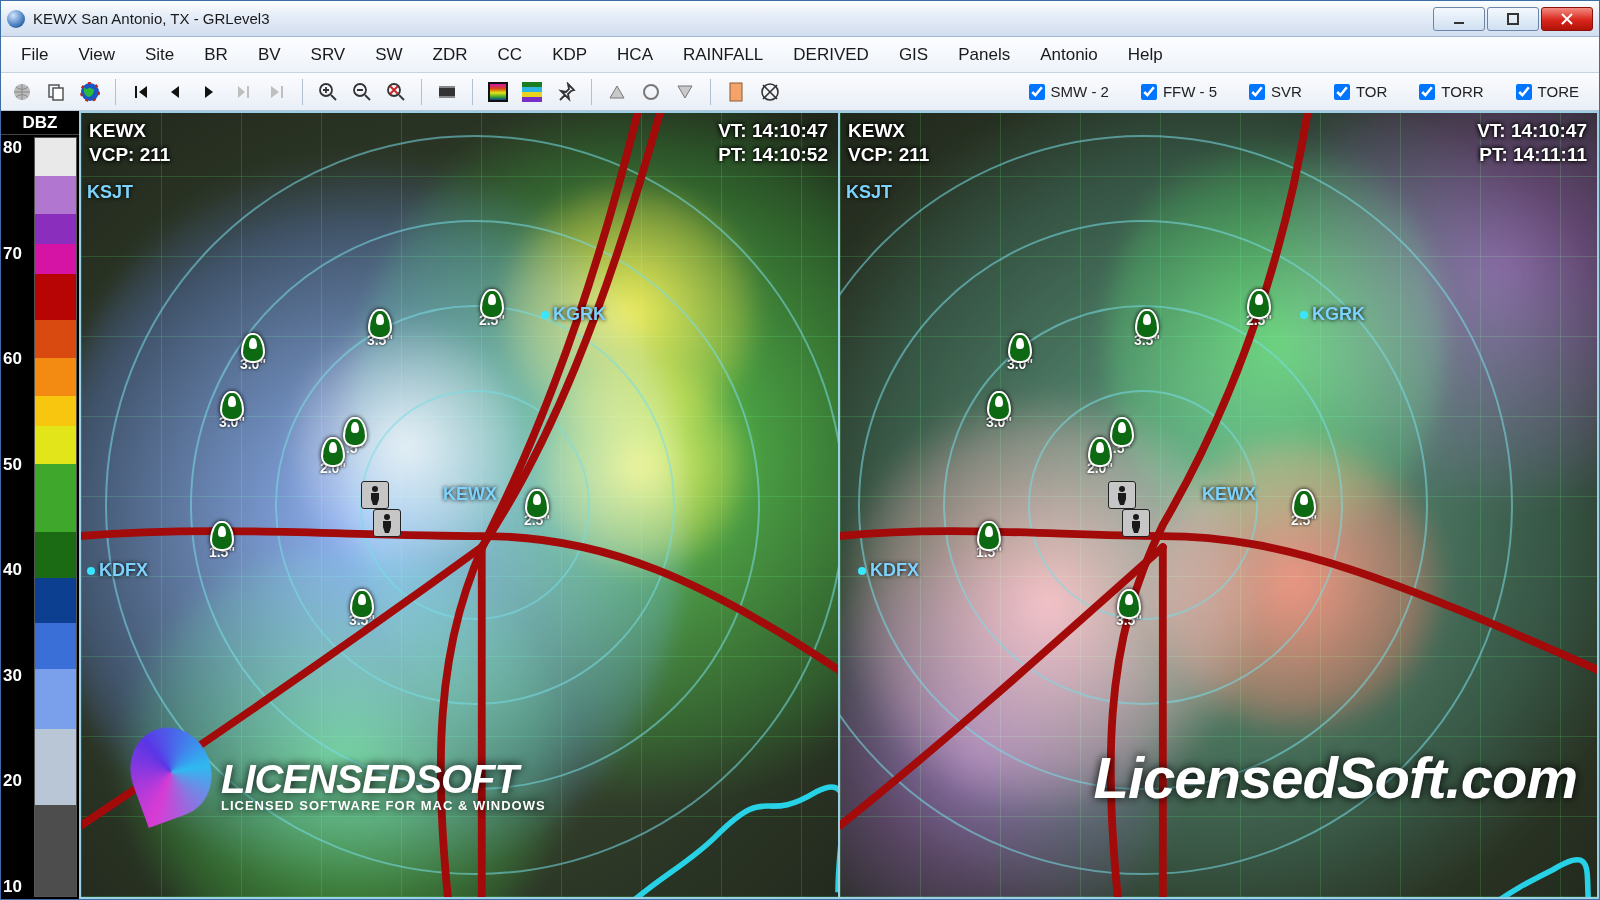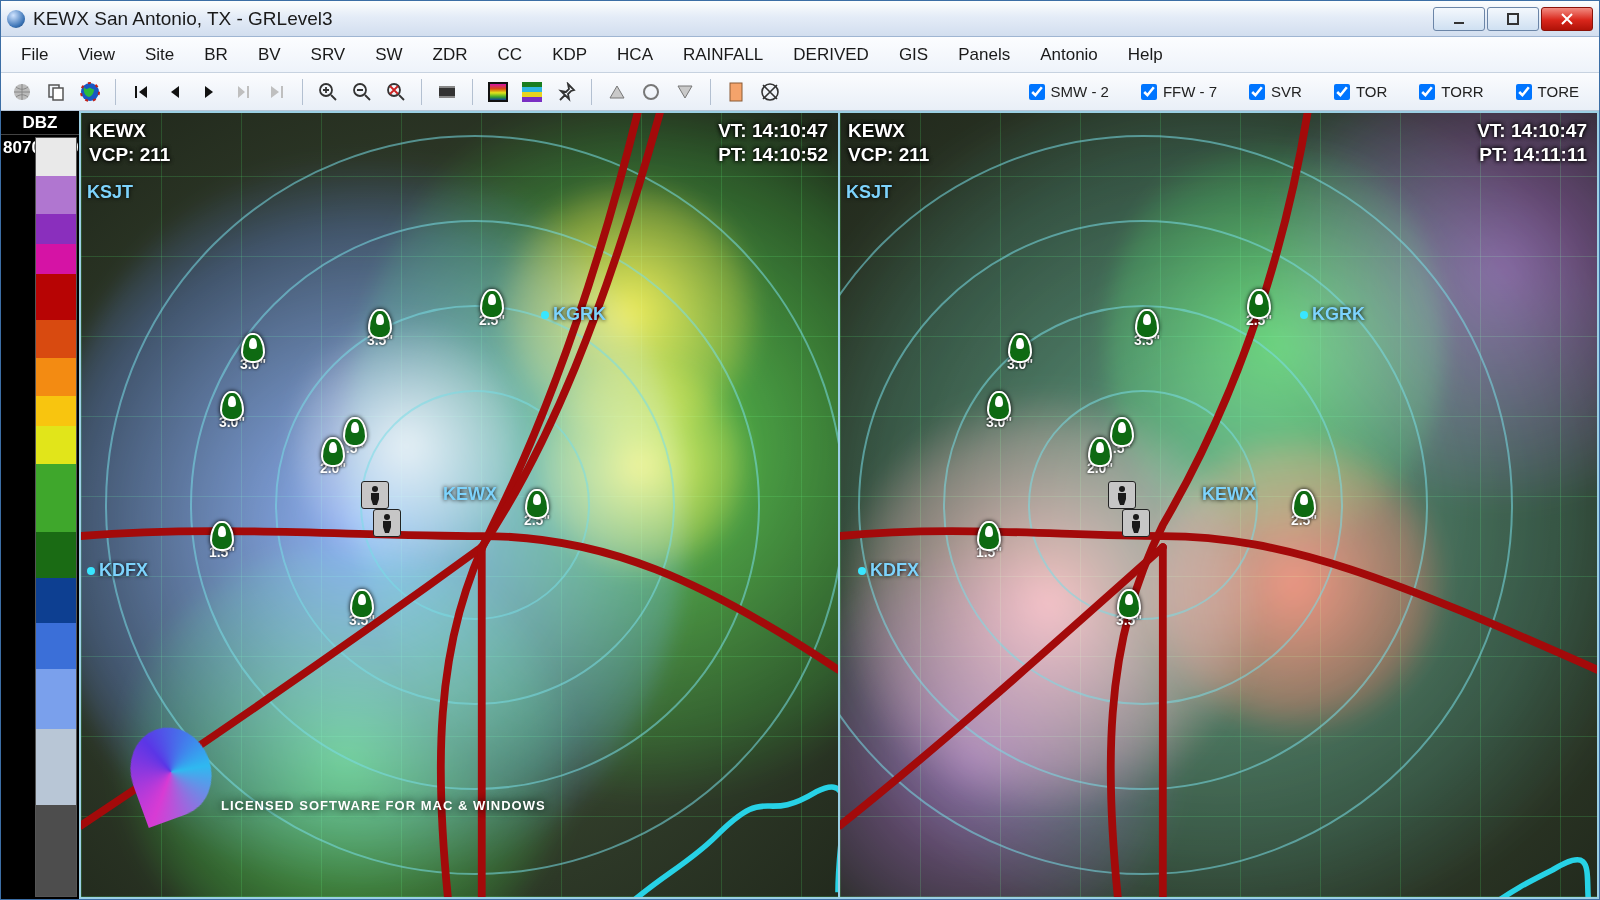--- a/index.html
+++ b/index.html
@@ -2,21 +2,21 @@
 <html><head>
 <meta charset="utf-8">
 <style>
   * { margin:0; padding:0; box-sizing:border-box; font-family:"Segoe UI",Tahoma,sans-serif; }
   body { background:#000; width:1600px; height:900px; overflow:hidden; user-select:none; }
 
   
   .window       { display:flex; flex-direction:column; height:900px; background:#fff; border:1px solid #3c6ea5; }
   .title-bar    { height:36px; background:linear-gradient(#fdfefe,#e4ecf7 45%,#d2deef); display:flex; align-items:center; padding:0 6px; border-bottom:1px solid #9fb5d2; }
   .title-bar .app-ico { width:18px; height:18px; border-radius:50%; background:radial-gradient(circle at 35% 30%,#cfe3ff,#3b74b6 65%,#1c3f69); margin-right:8px; }
-  .title-bar .title   { font-size:19px; color:#1a1a1a; flex:1; }
+  .title-bar .title   { font-size:15px; color:#1a1a1a; flex:1; }
   .win-btns     { display:flex; gap:2px; }
   .win-btn      { width:52px; height:24px; border:1px solid #6b85a7; border-radius:3px; display:flex; align-items:center; justify-content:center; background:linear-gradient(#f4f8fd,#cfe0f2); font-size:14px; color:#222; cursor:pointer; }
   .win-btn.close{ background:linear-gradient(#f28c82,#d9261b 55%,#b01208); color:#fff; border-color:#8a1208; }
   .win-btn svg  { width:14px; height:14px; stroke:#333; stroke-width:2; fill:none; }
   .win-btn.close svg{ stroke:#fff; }
 
   
   .menu-bar     { height:36px; background:linear-gradient(#fcfdff,#eef3fa); display:flex; align-items:center; padding:0 6px; gap:2px; border-bottom:1px solid #c7d2e0; font-size:17px; color:#1a1a1a; }
   .menu-bar span{ padding:5px 14px; border-radius:3px; cursor:default; }
 
@@ -25,21 +25,21 @@
   .tool-bar .sep{ width:1px; height:26px; background:#b3c0d1; margin:0 6px; }
   .tbtn         { width:30px; height:30px; border:1px solid transparent; border-radius:3px; display:flex; align-items:center; justify-content:center; cursor:pointer; }
   .chk          { display:flex; align-items:center; gap:6px; margin:0 14px; cursor:pointer; }
   .chk input    { width:16px; height:16px; }
 
   
   .content      { flex:1; display:flex; background:#000; position:relative; overflow:hidden; }
   .dbz-scale    { width:78px; background:#000; color:#fff; font:700 17px/1 Consolas,monospace; display:flex; flex-direction:column; }
   .dbz-scale .hdr{ height:24px; display:flex; align-items:center; justify-content:center; background:#000; border-bottom:1px solid #444; }
   .dbz-body     { flex:1; display:flex; }
-  .dbz-labels   { width:32px; display:flex; flex-direction:row; justify-content:space-between; padding:4px 2px; }
+  .dbz-labels   { width:32px; display:flex; flex-direction:column; justify-content:space-between; padding:4px 2px; }
   .dbz-bar      { width:44px; background:linear-gradient(to bottom,
                    #e9e9e9 0%,  #e9e9e9 5%,
                    #b076d0 5%,  #b076d0 10%,
                    #8a2fbd 10%, #8a2fbd 14%,
                    #d513a5 14%, #d513a5 18%,
                    #b70404 18%, #b70404 24%,
                    #d84a10 24%, #d84a10 29%,
                    #f38b12 29%, #f38b12 34%,
                    #f8c50f 34%, #f8c50f 38%,
                    #e1e51a 38%, #e1e51a 43%,
@@ -278,21 +278,21 @@
       </div>
 
     <div style="flex:1"></div>
 
     <label class="chk">
         <input type="checkbox" checked="" style="">
         <span>SMW - 2</span>
       </label>
     <label class="chk">
         <input type="checkbox" checked="" style="">
-        <span>FFW - 7</span>
+        <span>FFW - 5</span>
       </label>
     <label class="chk">
         <input type="checkbox" checked="" style="">
         <span>SVR</span>
       </label>
     <label class="chk">
         <input type="checkbox" checked="" style="">
         <span>TOR</span>
       </label>
     <label class="chk">
@@ -386,20 +386,21 @@
           <div>KEWX</div>
           <div>VCP: 211</div>
         </div>
         <div class="p-info tr">
           <div>VT: 14:10:47</div>
           <div>PT: 14:10:52</div>
         </div>
 
         <div class="wm-logo"></div>
         <div class="wm" style="left:140px; bottom:85px; font-size:40px;">
+          <span>LICENSEDSOFT</span>
           <span class="sub">LICENSED SOFTWARE FOR MAC &amp; WINDOWS</span>
         </div>
       </div>
 
       <div class="panel">
         <div class="bg-map"></div>
 
         <div class="echo e-teal" style="left:-10%; top:-5%; width:120%; height:110%; opacity:.7;"></div>
         <div class="echo e-purp" style="left:55%;  top:-10%; width:65%; height:60%;"></div>
         <div class="echo e-purp" style="left:-10%; top:55%; width:55%; height:55%;"></div>
@@ -454,17 +455,18 @@
 
         <div class="p-info tl">
           <div>KEWX</div>
           <div>VCP: 211</div>
         </div>
         <div class="p-info tr">
           <div>VT: 14:10:47</div>
           <div>PT: 14:11:11</div>
         </div>
 
+        <div class="wm" style="right:20px; bottom:90px;">LicensedSoft.com</div>
       </div>
 
     </div>
   </div>
 </div>
 
 </body></html>

